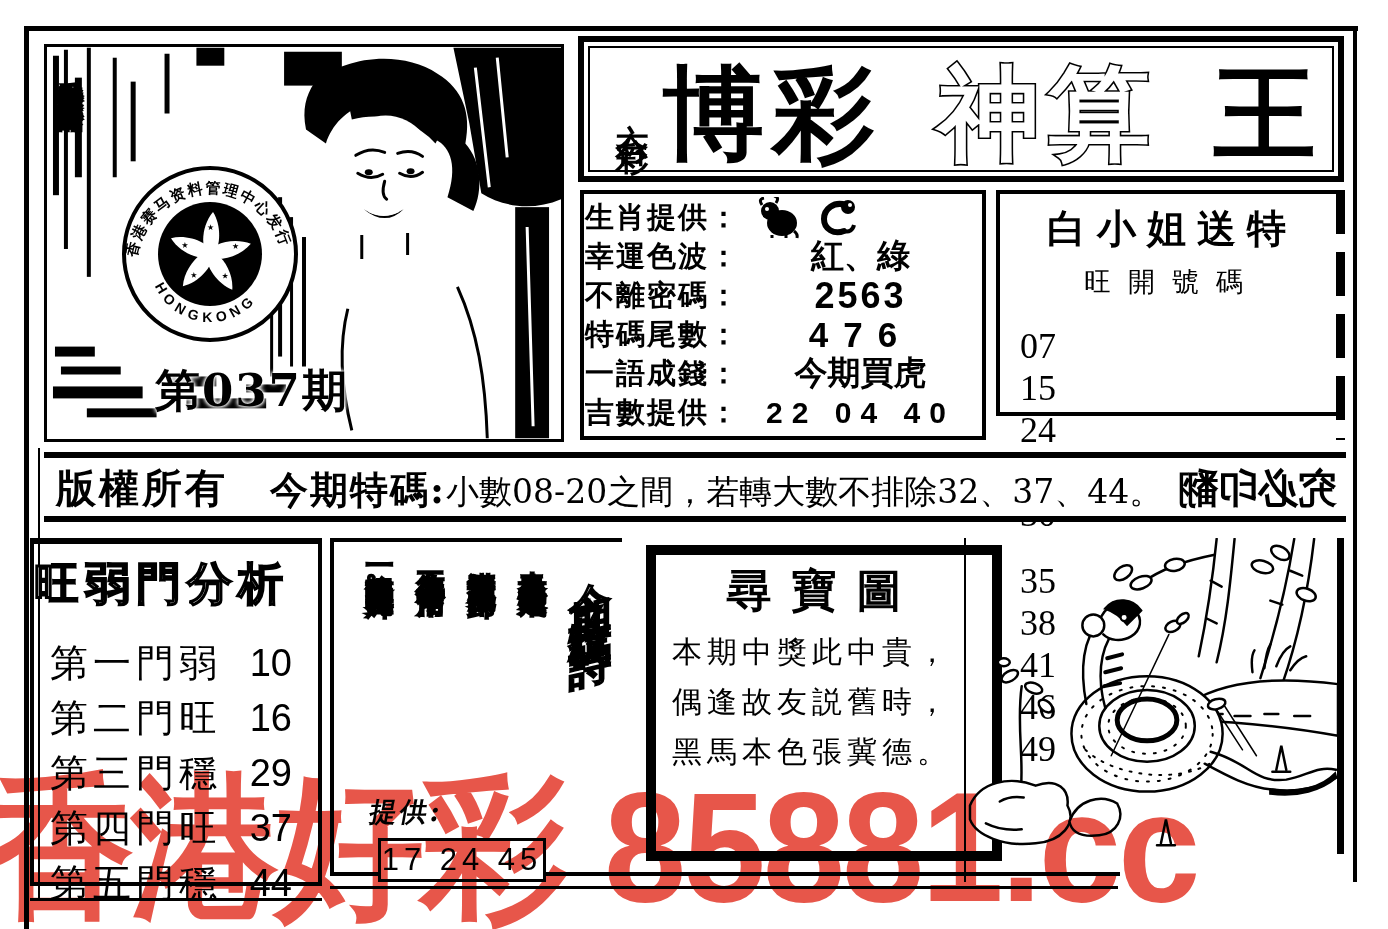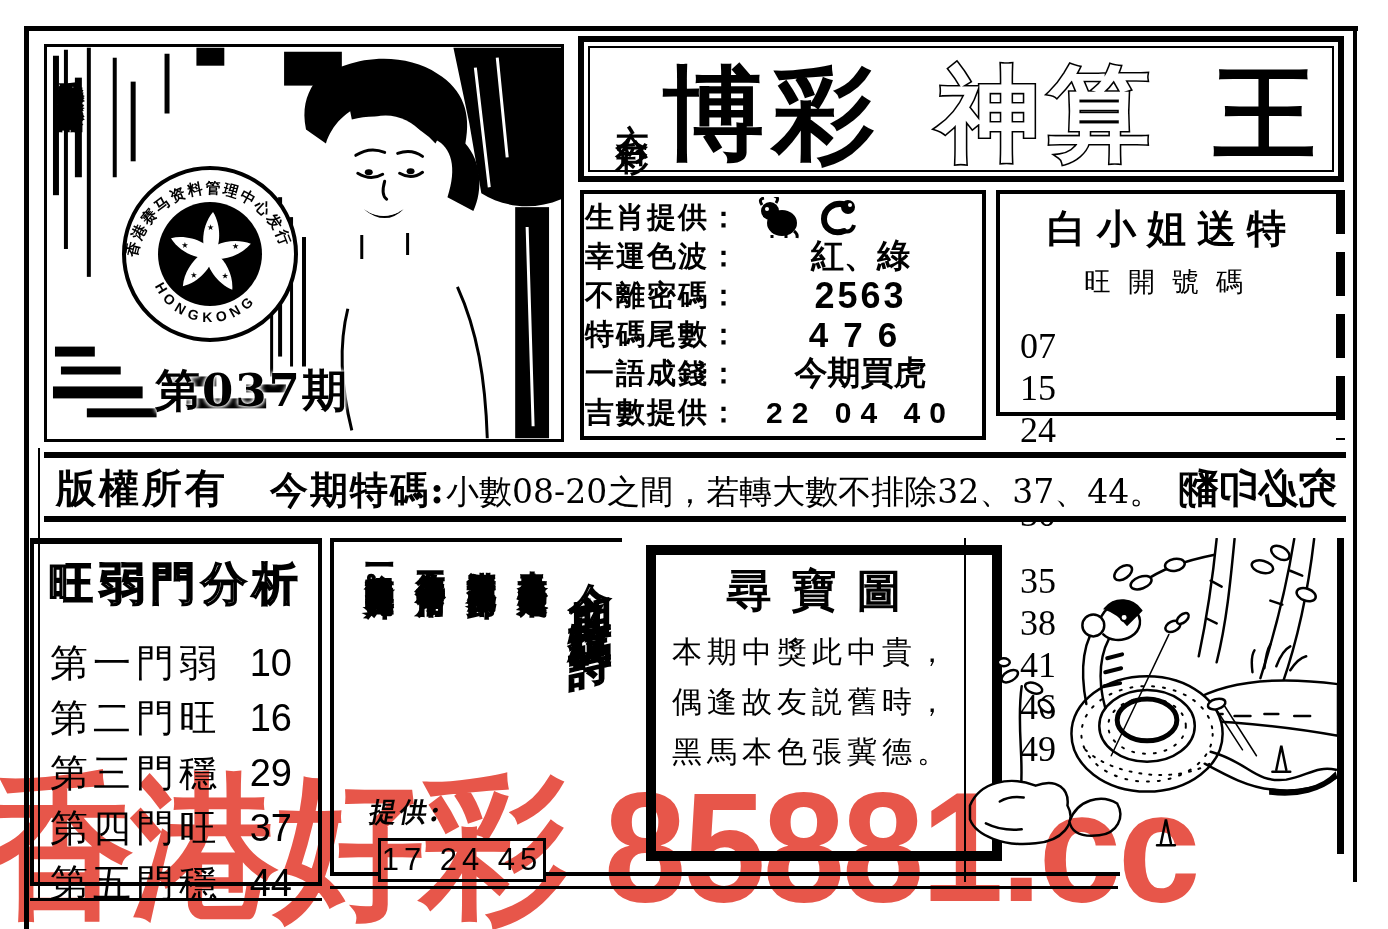--- a/index.html
+++ b/index.html
@@ -63,21 +63,21 @@
   .band-left{font-family:"Liberation Sans",sans-serif;font-size:40px;font-weight:900;
              letter-spacing:3px;margin-left:4px;}
   .band-mid{margin-left:42px;flex:1;font-size:33px;white-space:nowrap;}
   .band-mid b{font-size:38px;font-weight:800;letter-spacing:2px;}
   .band-right{font-family:"Liberation Sans",sans-serif;font-size:40px;font-weight:900;}
   .flip-char{display:inline-block;transform:scaleX(-1);}
 
   
   .analysis-box{position:absolute;left:30px;top:538px;width:292px;height:348px;
                 border:4px solid #000;border-top-width:6px;box-sizing:border-box;padding-top:10px;}
-  .an-title{text-align:center;font-size:45px;font-weight:700;letter-spacing:6px;}
+  .an-title{text-align:left;font-size:45px;font-weight:700;letter-spacing:6px;}
   .an-rows{margin-top:22px;}
   .an-row{display:flex;justify-content:space-between;align-items:center;
           padding:0 26px 0 16px;height:55px;font-size:38px;}
   .an-label{letter-spacing:5px;}
   .an-value{font-family:"Liberation Sans",sans-serif;}
 
   
   .poem-box{position:absolute;left:330px;top:538px;width:292px;height:336px;
             border-left:4px solid #000;border-top:4px solid #000;box-sizing:border-box;}
   .poem-cols{position:absolute;left:4px;right:4px;top:8px;height:276px;display:flex;

